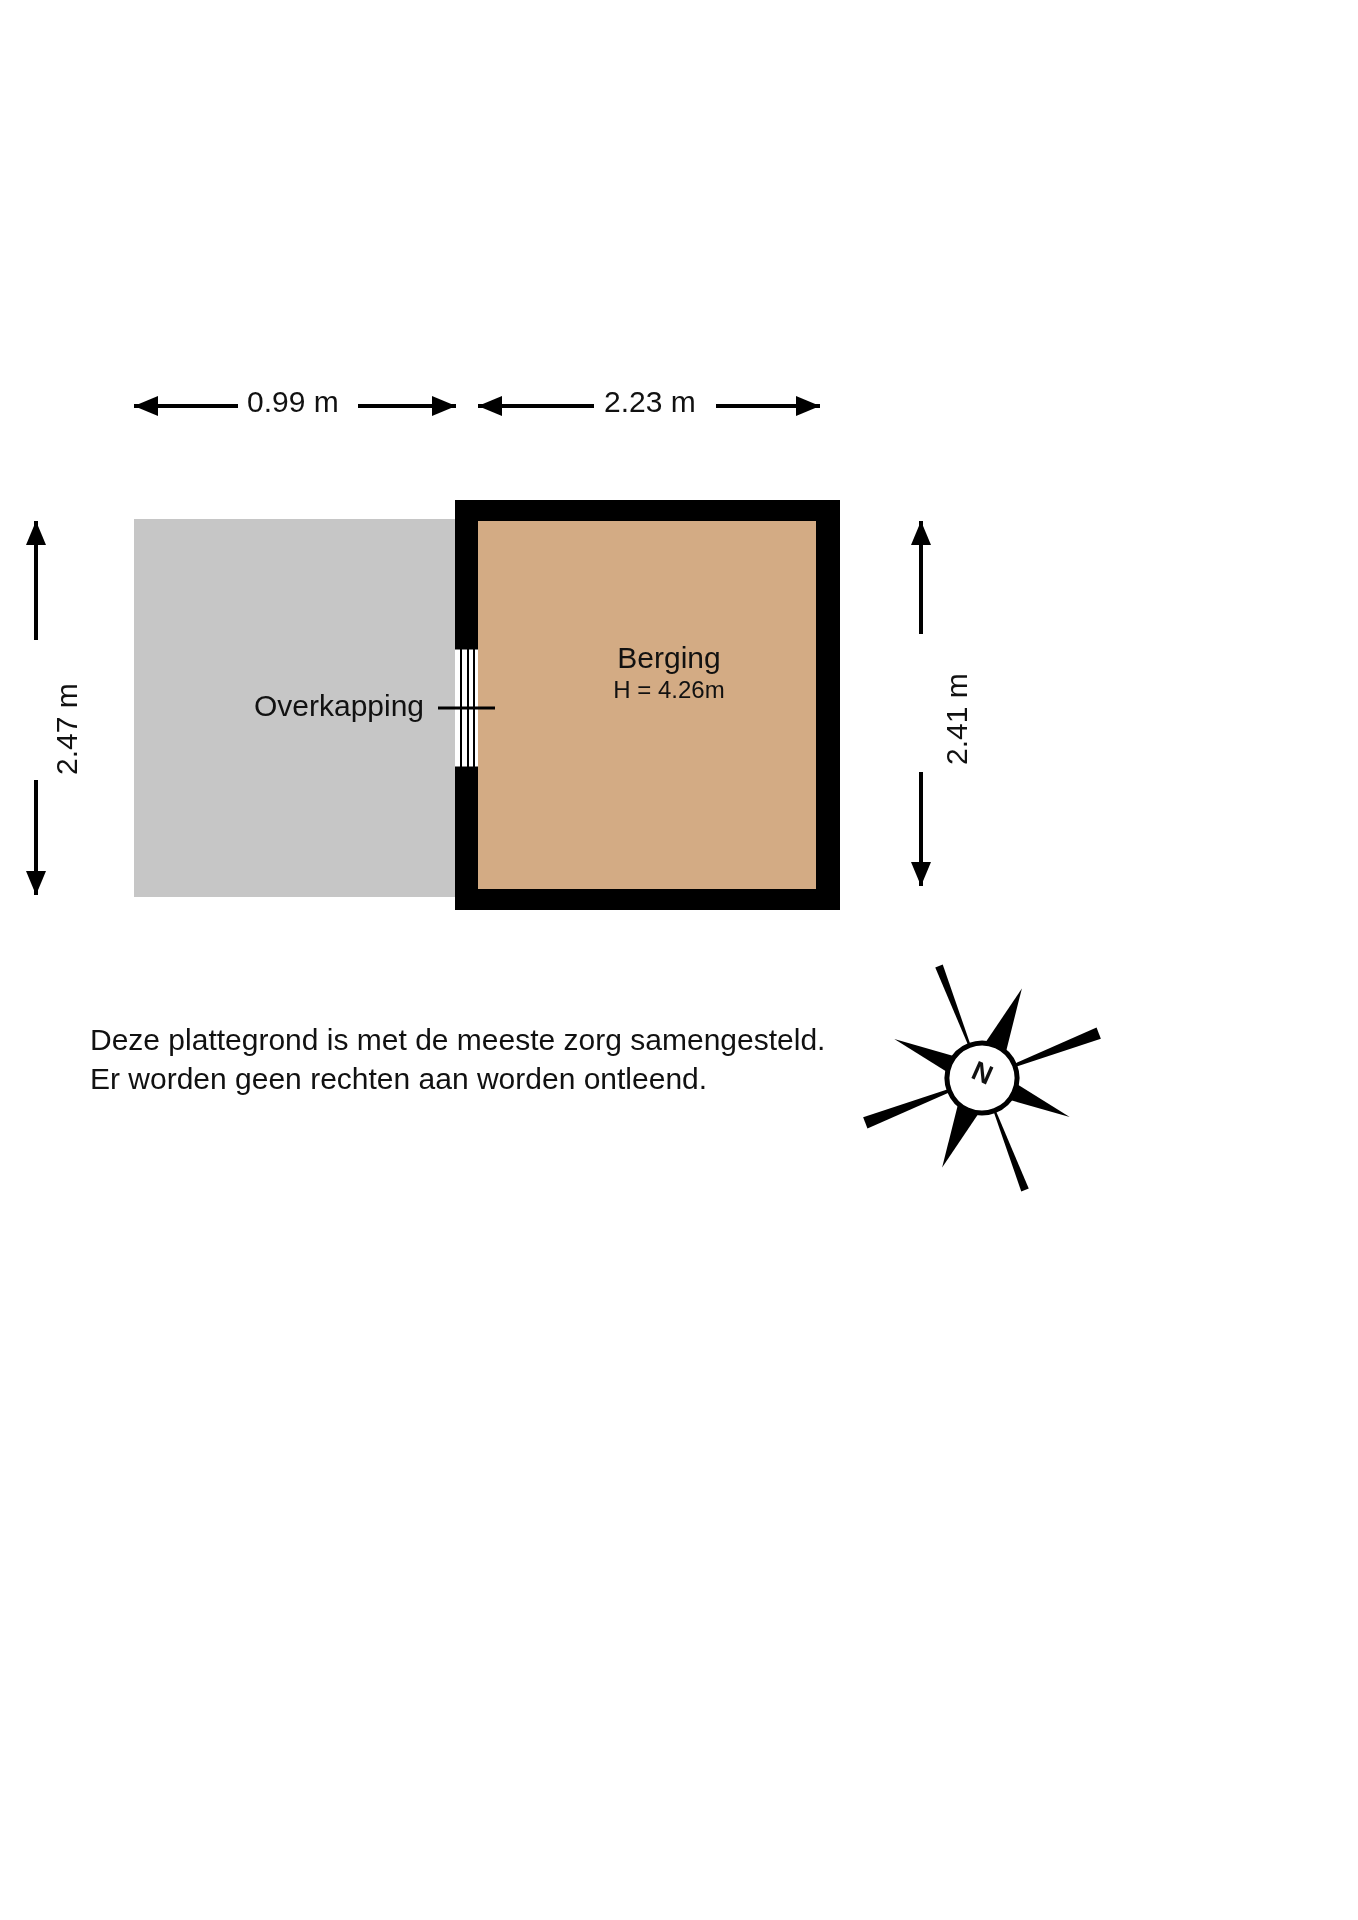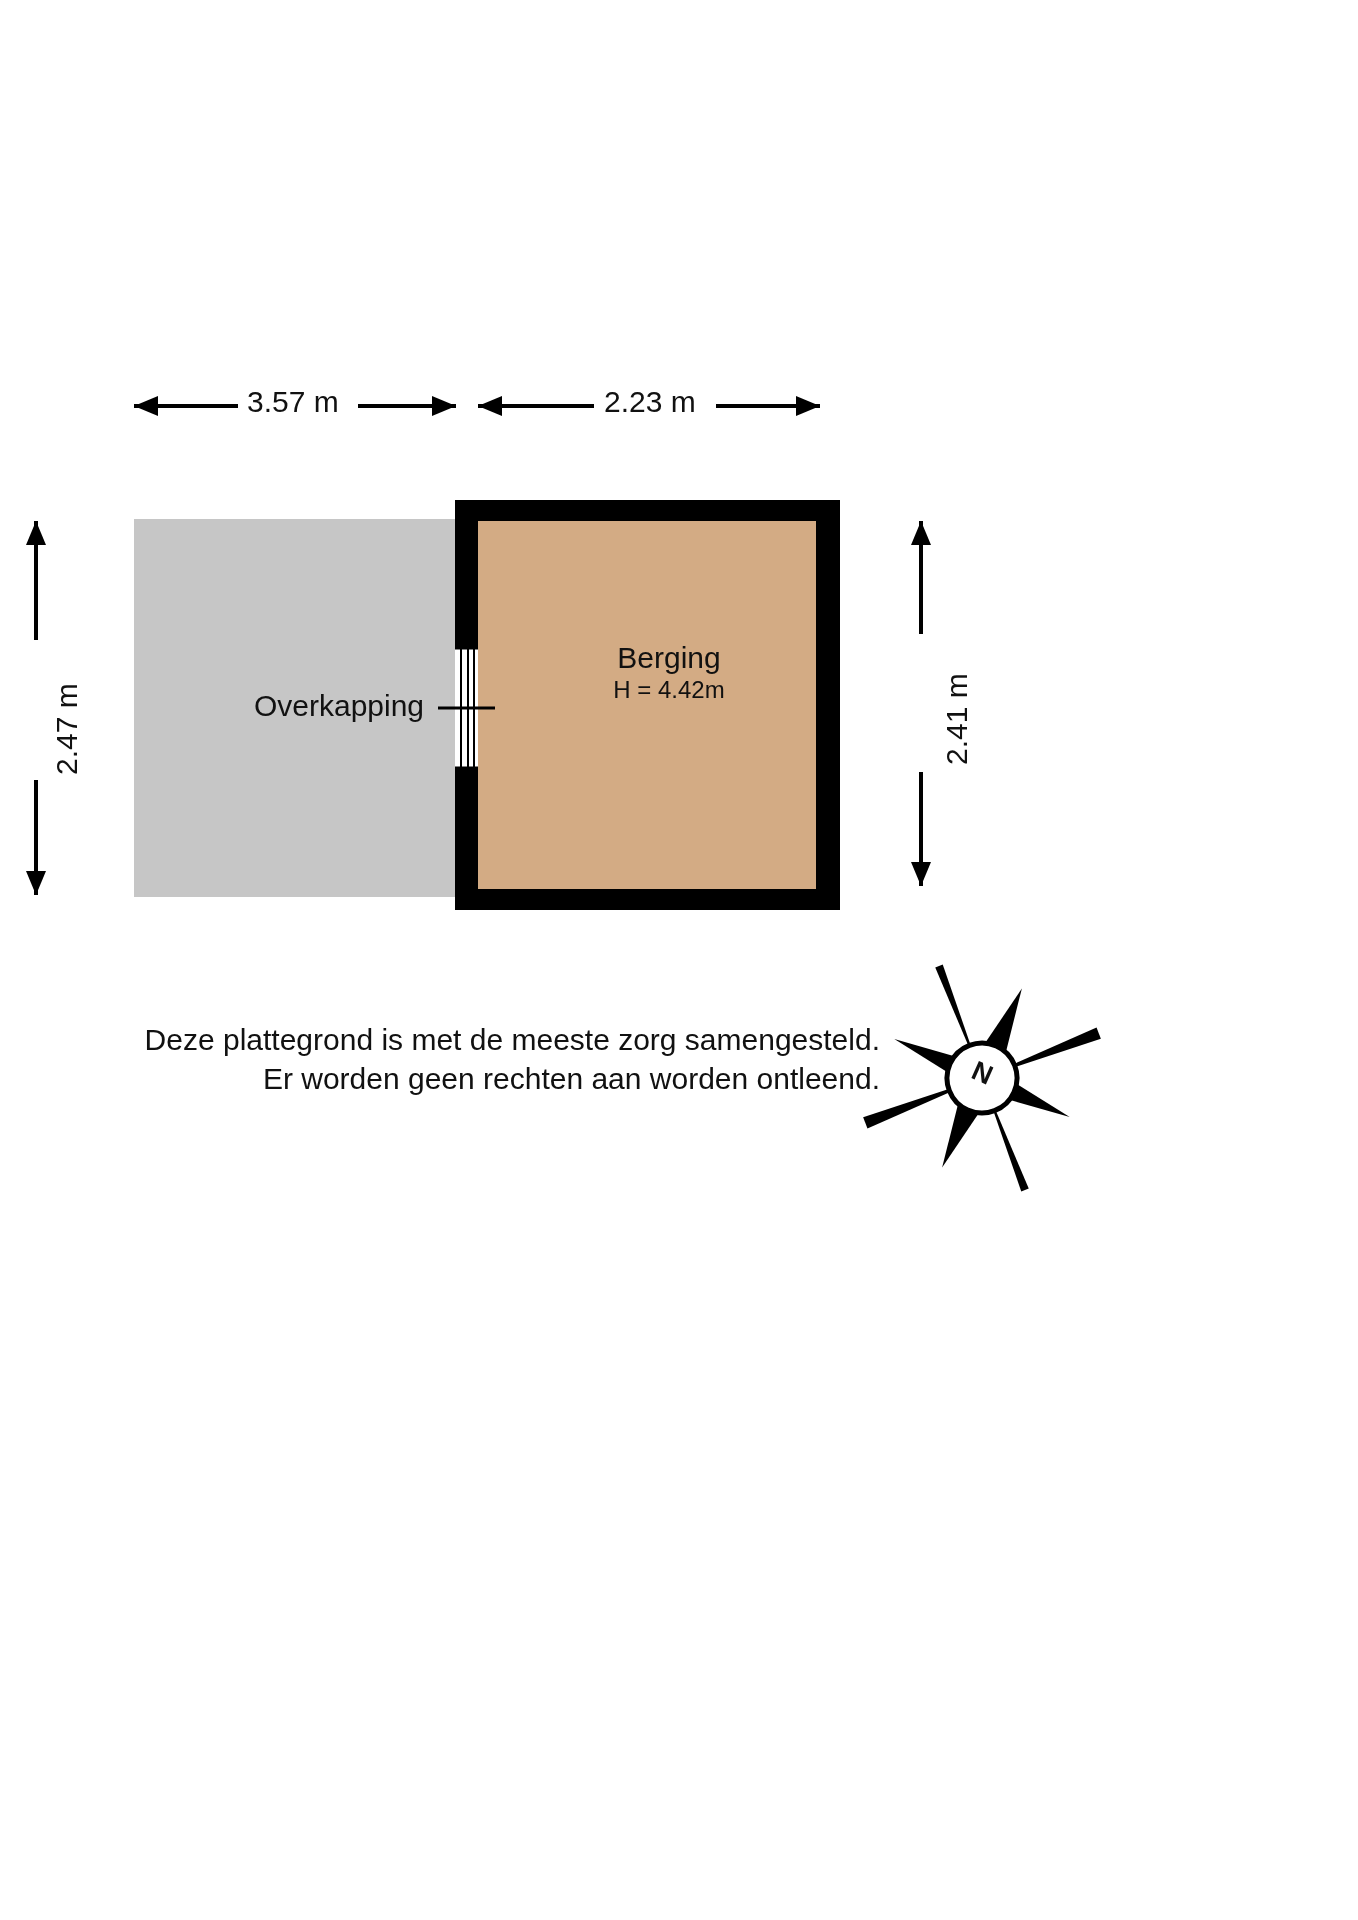--- a/index.html
+++ b/index.html
@@ -83,21 +83,21 @@
     top: 642px;
     width: 382px;
   }
 
   
   #disclaimer {
     position: absolute;
     left: 90px;
     top: 1020px;
     width: 790px;
-    text-align: right;
+    text-align: left;
     font-size: 30px;
     line-height: 1.30;
     color: #111111;
   }
   #disclaimer .line { display: block; }
 
   
   #compass-letter {
     position: absolute;
     left: 962px;
@@ -168,35 +168,35 @@
     <polygon points="0,-98 14,-18 0,0 -14,-18" fill="#000000"></polygon>
     <polygon points="0,98 14,18 0,0 -14,18" fill="#000000"></polygon>
 
     <polygon points="-96,0 -18,-11 0,0 -18,11" fill="#000000"></polygon>
     <polygon points="96,0 18,-11 0,0 18,11" fill="#000000"></polygon>
 
     <circle cx="0" cy="0" r="35" fill="#ffffff" stroke="#000000" stroke-width="5"></circle>
   </g>
 </svg>
 
-<div class="dim-label dim-top-left">3.57 m</div>
+<div class="dim-label dim-top-left">0.99 m</div>
 
 <div class="dim-label dim-top-right">2.23 m</div>
 
 <div class="dim-vert dim-left-vert">2.47 m</div>
 
 <div class="dim-vert dim-right-vert">2.41 m</div>
 
 <div class="room-label" id="label-overkapping">
   <span class="name">Overkapping</span>
 </div>
 
 <div class="room-label" id="label-berging">
   <span class="name">Berging</span>
-  <span class="height">H = 4.42m</span>
+  <span class="height">H = 4.26m</span>
 </div>
 
 <div id="disclaimer">
   <span class="line">Deze plattegrond is met de meeste zorg samengesteld.</span>
   <span class="line">Er worden geen rechten aan worden ontleend.</span>
 </div>
 
 <div id="compass-letter">N</div>
 
 </body></html>

